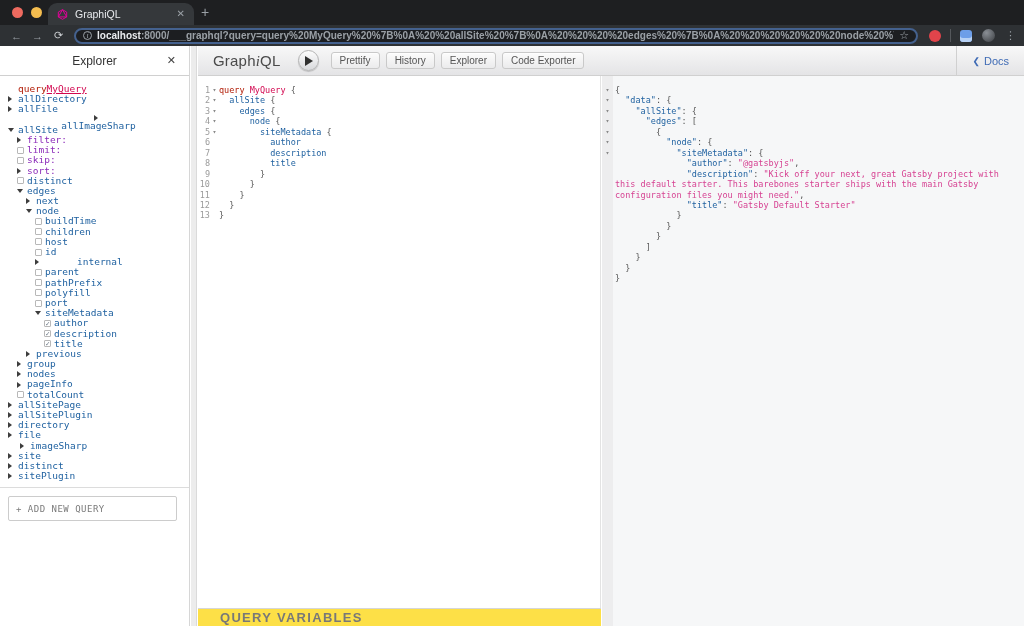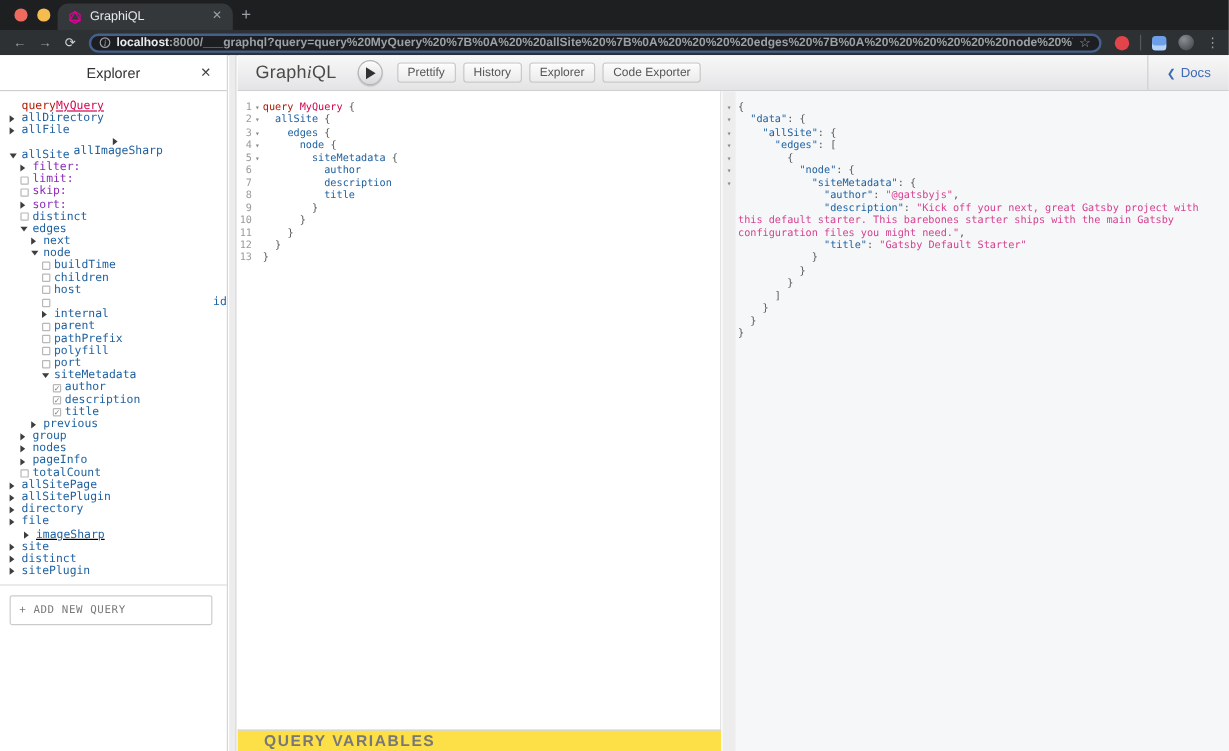--- a/index.html
+++ b/index.html
@@ -236,27 +236,27 @@
           <span class="cbox"></span>
         </span>
         <span class="xl-field">children</span>
       </div>
       <div class="xrow" style="padding-left: 27px;">
         <span class="xmark">
           <span class="cbox"></span>
         </span>
         <span class="xl-field">host</span>
       </div>
-      <div class="xrow" style="padding-left: 27px; justify-content: space-between;">
+      <div class="xrow" style="padding-left: 27px;">
         <span class="xmark">
           <span class="cbox"></span>
         </span>
         <span class="xl-field">id</span>
       </div>
-      <div class="xrow" style="padding-left: 27px;">
+      <div class="xrow" style="padding-left: 27px; gap: 32px;">
         <span class="xmark">
           <span class="tri-r"></span>
         </span>
         <span class="xl-field">internal</span>
       </div>
       <div class="xrow" style="padding-left: 27px;">
         <span class="xmark">
           <span class="cbox"></span>
         </span>
         <span class="xl-field">parent</span>
@@ -350,21 +350,21 @@
           <span class="tri-r"></span>
         </span>
         <span class="xl-field">directory</span>
       </div>
       <div class="xrow" style="padding-left: 0px;">
         <span class="xmark">
           <span class="tri-r"></span>
         </span>
         <span class="xl-field">file</span>
       </div>
-      <div class="xrow" style="padding-left: 12px; text-decoration: underline;">
+      <div class="xrow" style="padding-left: 12px;">
         <span class="xmark">
           <span class="tri-r"></span>
         </span>
         <span class="xl-field">imageSharp</span>
       </div>
       <div class="xrow" style="padding-left: 0px;">
         <span class="xmark">
           <span class="tri-r"></span>
         </span>
         <span class="xl-field">site</span>

